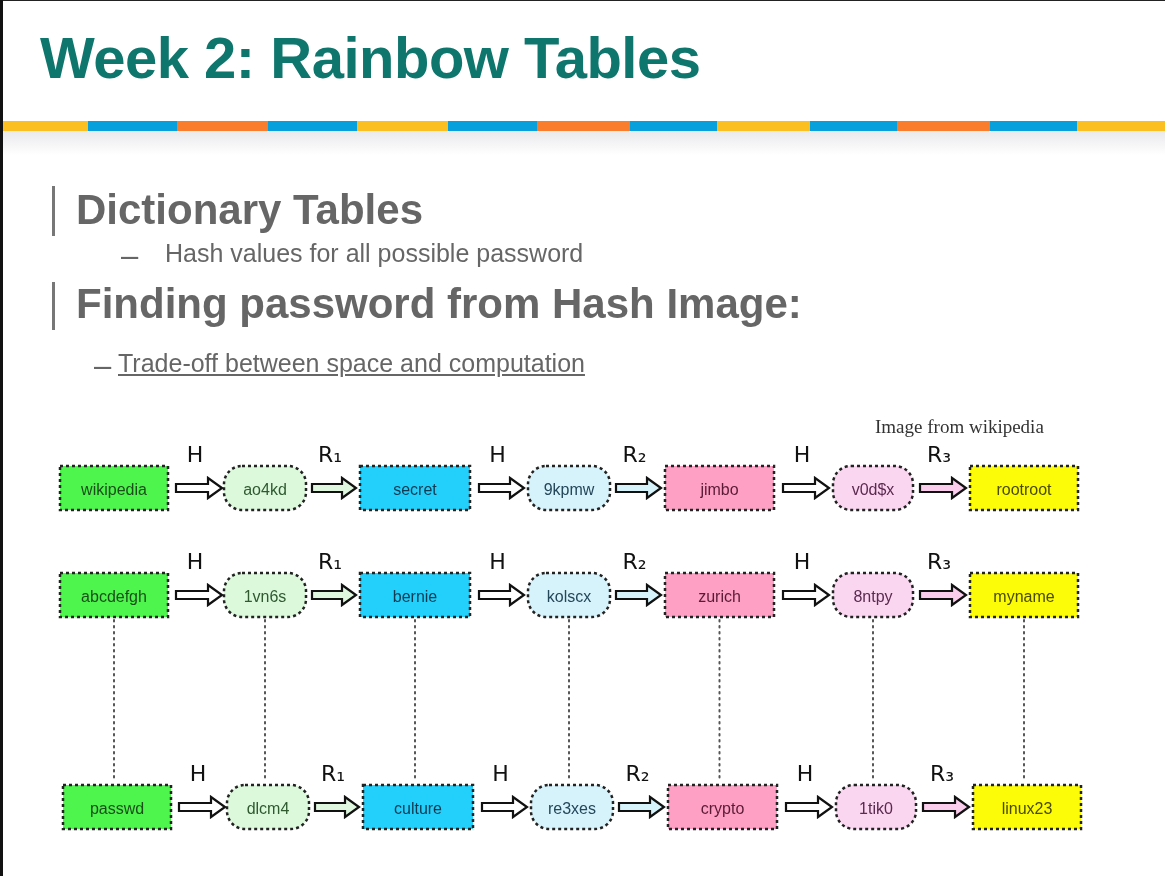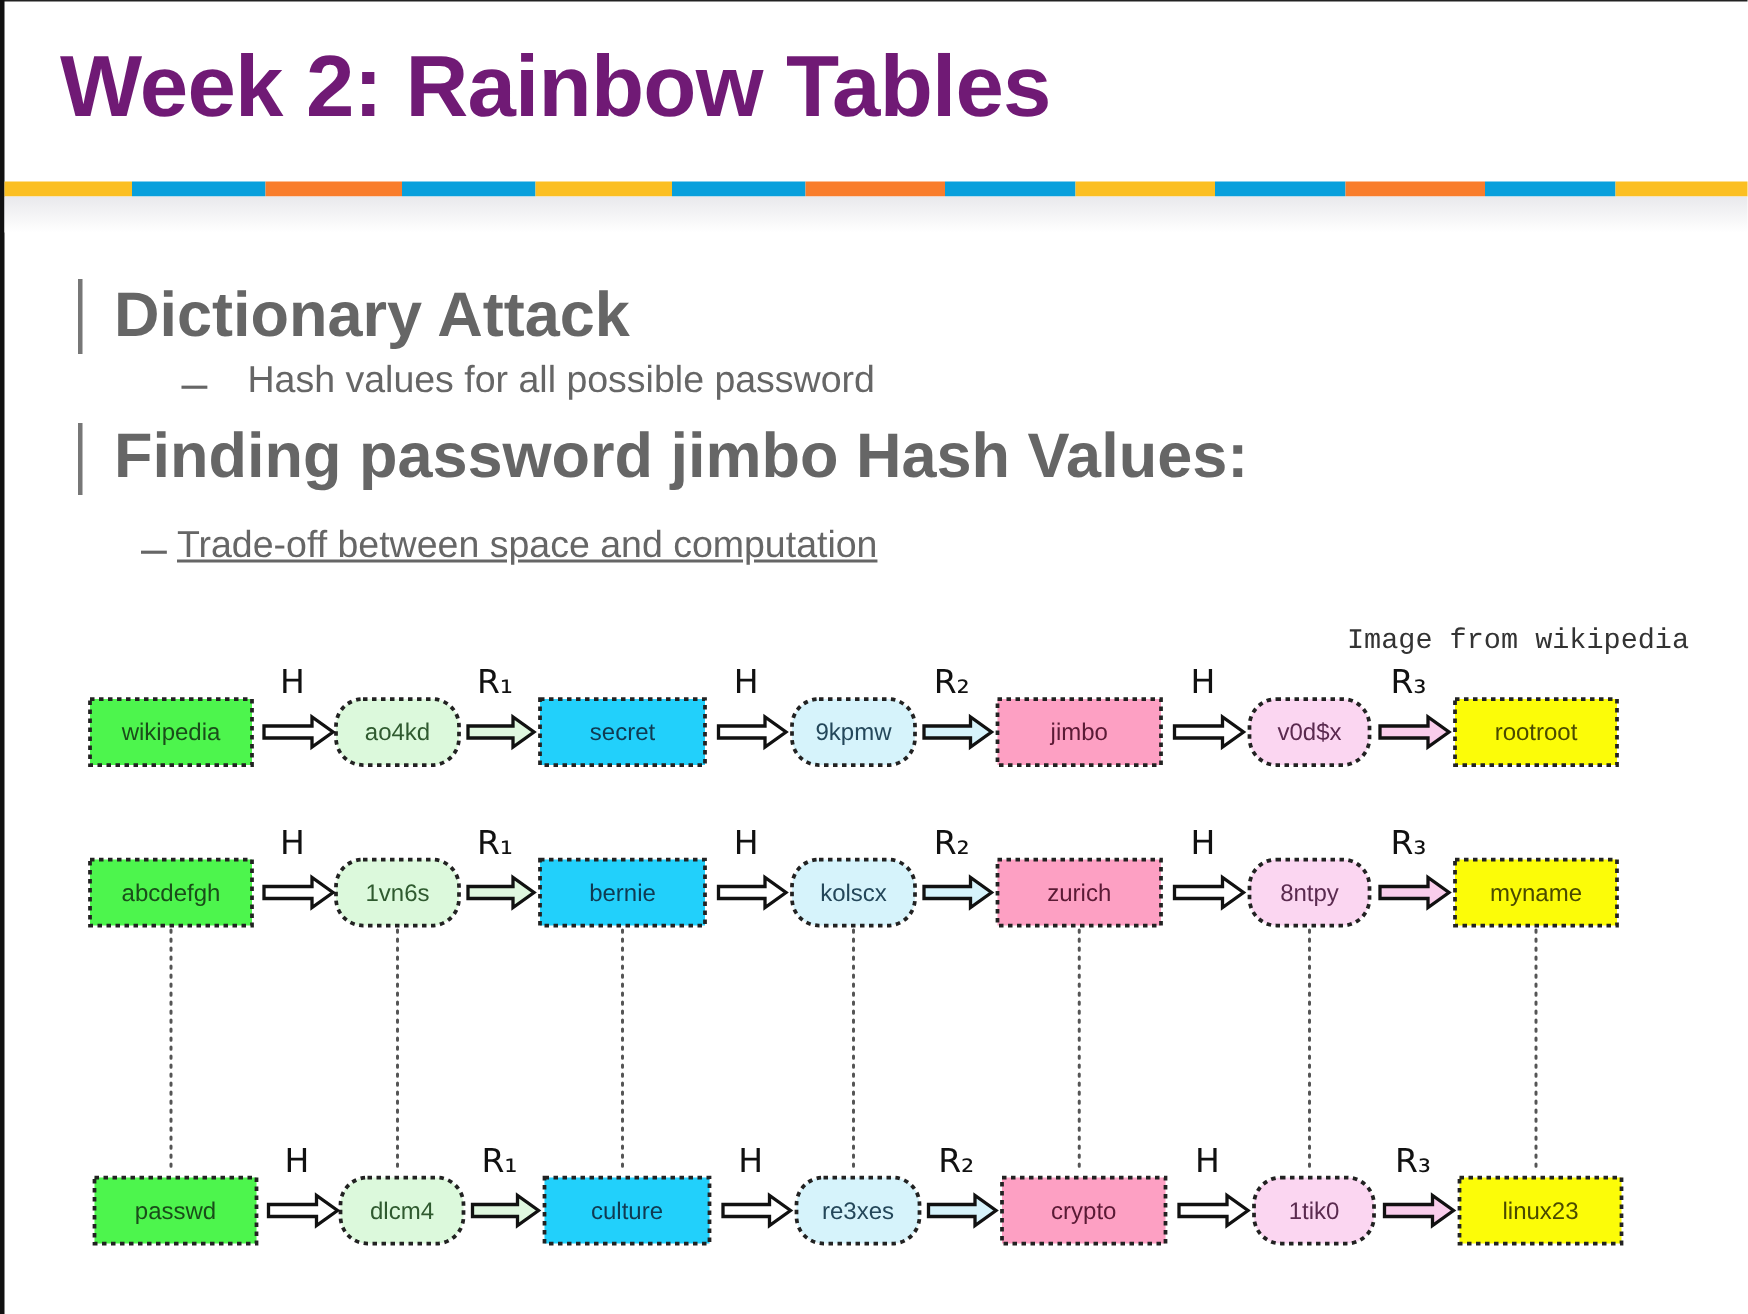--- a/index.html
+++ b/index.html
@@ -5,37 +5,37 @@
     html, body { margin: 0; padding: 0; }
     body {
       width: 1165px; height: 876px; overflow: hidden; position: relative;
       background: #ffffff;
       font-family: "Liberation Sans", sans-serif;
     }
     .frame-left { position: absolute; left: 0; top: 0; width: 3px; height: 876px; background: #111; }
     .frame-top { position: absolute; left: 0; top: 0; width: 1165px; height: 1px; background: #222; }
     .slide-title {
       position: absolute; left: 40px; top: 24px;
-      font-size: 58px; font-weight: bold; color: #701a75; letter-spacing: -0.5px;
+      font-size: 58px; font-weight: bold; color: #0f766e; letter-spacing: -0.5px;
       white-space: nowrap;
     }
     .stripe { position: absolute; left: 3px; top: 121px; width: 1162px; height: 10px; display: flex; }
     .stripe-seg { height: 10px; }
     .stripe-shadow {
       position: absolute; left: 3px; top: 131px; width: 1162px; height: 24px;
       background: linear-gradient(#e9e9ec, #ffffff);
     }
     .bullet { position: absolute; white-space: nowrap; color: #666666; }
     .bullet.l1 { font-size: 42px; font-weight: bold; }
     .bullet.l2 { font-size: 25px; }
     .bar { position: absolute; width: 3px; background: #777; }
     .dash { position: absolute; color: #666; font-size: 31px; }
     .caption {
-      position: absolute; left: 898px; top: 416px; font-size: 19px; color: #333;
-      font-family: Liberation Mono, monospace; white-space: nowrap; text-align: right;
+      position: absolute; left: 875px; top: 416px; font-size: 19px; color: #333;
+      font-family: Liberation Serif, serif; white-space: nowrap; text-align: right;
     }
     #diagram { position: absolute; left: 0; top: 0; }
     .node-text { font-family: "Liberation Sans", sans-serif; font-size: 16px; text-anchor: middle; dominant-baseline: central; }
     .op-label { font-family: "DejaVu Sans", sans-serif; font-size: 22px; fill: #111; text-anchor: middle; }
   </style>
 </head>
 <body>
 
 <div class="frame-top"></div>
 <div class="frame-left"></div>
@@ -53,27 +53,27 @@
     <div class="stripe-seg" style="width: 87px; background: rgb(8, 160, 220);"></div>
     <div class="stripe-seg" style="width: 93px; background: rgb(251, 191, 34);"></div>
     <div class="stripe-seg" style="width: 87px; background: rgb(8, 160, 220);"></div>
     <div class="stripe-seg" style="width: 93px; background: rgb(249, 125, 44);"></div>
     <div class="stripe-seg" style="width: 87px; background: rgb(8, 160, 220);"></div>
     <div class="stripe-seg" style="width: 88px; background: rgb(251, 191, 34);"></div>
   </div>
 <div class="stripe-shadow"></div>
 
 <div class="bar" style="left:52px; top:186px; height:50px;"></div>
-<div class="bullet l1" style="left:76px; top:186px;">Dictionary Attack</div>
+<div class="bullet l1" style="left:76px; top:186px;">Dictionary Tables</div>
 
 <div class="dash" style="left:121px; top:238px;">–</div>
 <div class="bullet l2" style="left:165px; top:239px;">Hash values for all possible password</div>
 
 <div class="bar" style="left:52px; top:282px; height:48px;"></div>
-<div class="bullet l1" style="left:76px; top:280px;">Finding password jimbo Hash Values:</div>
+<div class="bullet l1" style="left:76px; top:280px;">Finding password from Hash Image:</div>
 
 <div class="dash" style="left:94px; top:348px;">–</div>
 <div class="bullet l2" style="left:118px; top:349px;text-decoration:underline;">Trade-off between space and computation</div>
 
 <div class="caption">Image from wikipedia</div>
 
 <svg id="diagram" width="1165" height="876">
     <line x1="114" y1="620" x2="114" y2="782" stroke="#555" stroke-width="2" stroke-dasharray="1.5 4.5" stroke-linecap="round"></line>
     <line x1="265" y1="620" x2="265" y2="782" stroke="#555" stroke-width="2" stroke-dasharray="1.5 4.5" stroke-linecap="round"></line>
     <line x1="415" y1="620" x2="415" y2="782" stroke="#555" stroke-width="2" stroke-dasharray="1.5 4.5" stroke-linecap="round"></line>

